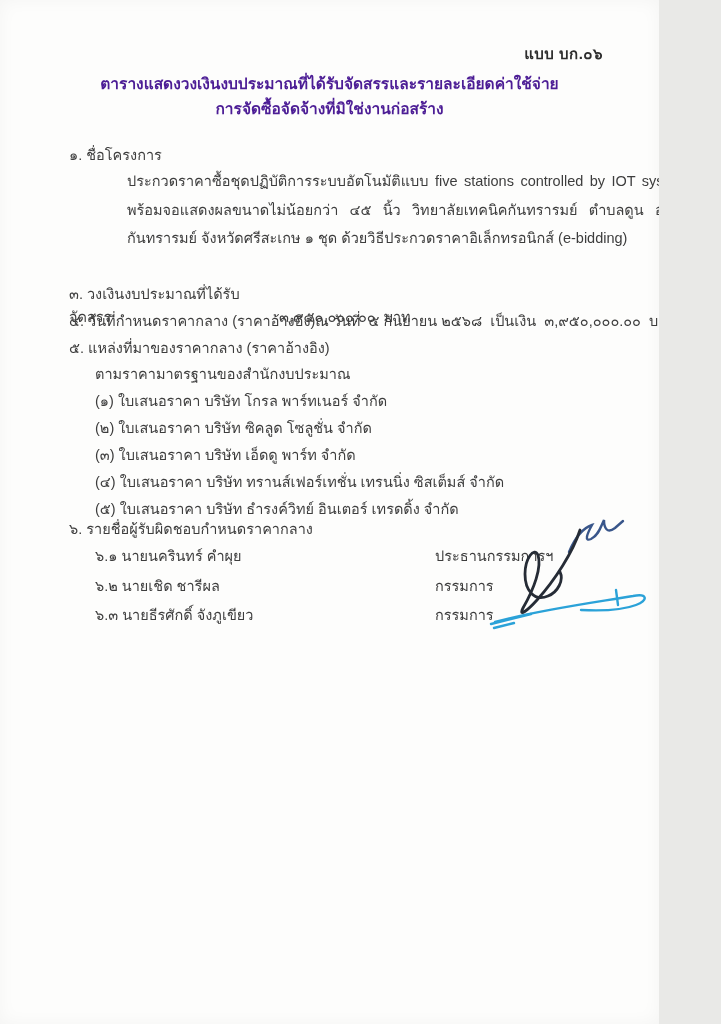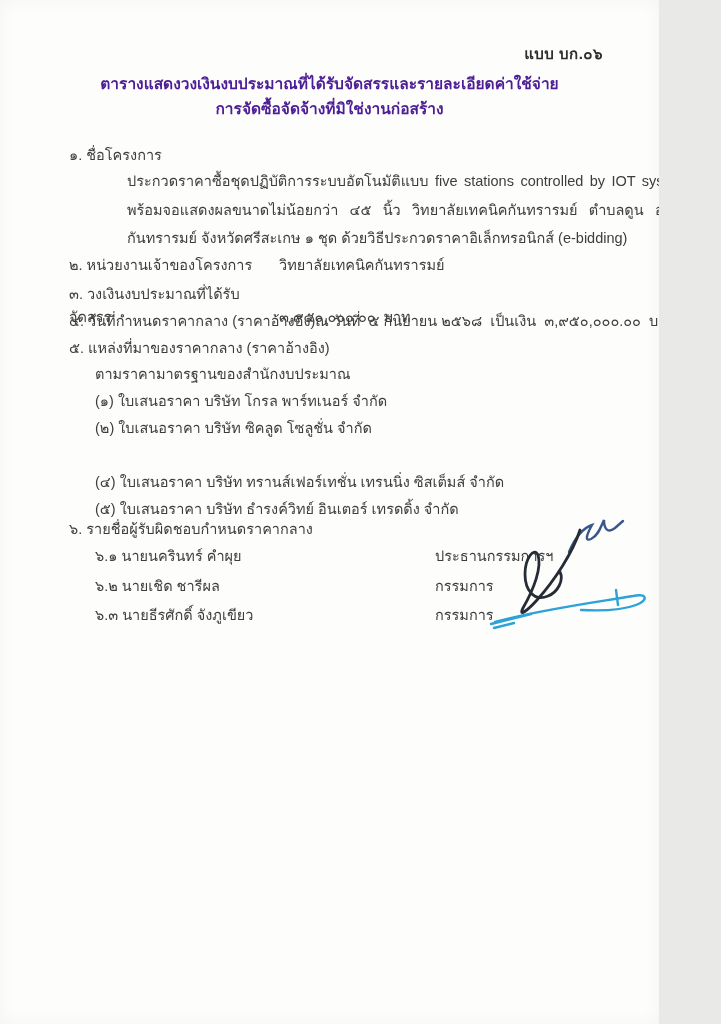--- a/index.html
+++ b/index.html
@@ -52,36 +52,34 @@
   <div class="form-code">แบบ บก.๐๖</div>
 
   <div class="doc-title">
     <div>ตารางแสดงวงเงินงบประมาณที่ได้รับจัดสรรและรายละเอียดค่าใช้จ่าย</div>
     <div>การจัดซื้อจัดจ้างที่มิใช่งานก่อสร้าง</div>
   </div>
 
   <div class="abs h-left" style="top:143px">๑. ชื่อโครงการ</div>
   <div class="abs para" style="top:167px">ประกวดราคาซื้อชุดปฏิบัติการระบบอัตโนมัติแบบ five stations controlled by IOT systems พร้อมจอแสดงผลขนาดไม่น้อยกว่า ๔๕ นิ้ว วิทยาลัยเทคนิคกันทรารมย์ ตำบลดูน อำเภอกันทรารมย์ จังหวัดศรีสะเกษ ๑ ชุด ด้วยวิธีประกวดราคาอิเล็กทรอนิกส์ (e-bidding)</div>
 
-  <div class="abs h-left" style="top:253px">
-    <span class="pair-label">๒. หน่วยงานเจ้าของโครงการ</span><span class="val">วิทยาลัยเทคนิคกันทรารมย์</span>
-  </div>
 
   <div class="abs h-left" style="top:282px">
     <span class="pair-label">๓. วงเงินงบประมาณที่ได้รับจัดสรร</span><span class="val">๓,๙๕๐,๐๐๐.๐๐  บาท</span>
   </div>
 
   <div class="abs h-left" style="top:309px; white-space:nowrap">
     <span>๔. วันที่กำหนดราคากลาง (ราคาอ้างอิง)</span><span class="inline-val">ณ วันที่  ๕ กันยายน ๒๕๖๘  เป็นเงิน  ๓,๙๕๐,๐๐๐.๐๐  บาท</span>
   </div>
 
   <div class="abs h-left" style="top:336px">๕. แหล่งที่มาของราคากลาง (ราคาอ้างอิง)</div>
   <div class="abs indent" style="top:362px">ตามราคามาตรฐานของสำนักงบประมาณ</div>
   <div class="abs indent" style="top:389px">(๑) ใบเสนอราคา บริษัท โกรล พาร์ทเนอร์ จำกัด</div>
   <div class="abs indent" style="top:416px">(๒) ใบเสนอราคา บริษัท ซิคลูด โซลูชั่น จำกัด</div>
+  <div class="abs indent" style="top:443px">(๓) ใบเสนอราคา บริษัท เอ็ดดู พาร์ท จำกัด</div>
   <div class="abs indent" style="top:470px">(๔) ใบเสนอราคา บริษัท ทรานส์เฟอร์เทชั่น เทรนนิ่ง ซิสเต็มส์ จำกัด</div>
   <div class="abs indent" style="top:497px">(๕) ใบเสนอราคา บริษัท ธำรงค์วิทย์ อินเตอร์ เทรดดิ้ง จำกัด</div>
 
   <div class="abs h-left" style="top:517px">๖. รายชื่อผู้รับผิดชอบกำหนดราคากลาง</div>
 
   <div class="abs member-row" style="top:544px">
     <span class="member-name">๖.๑ นายนครินทร์ คำผุย</span><span class="member-role">ประธานกรรมการฯ</span>
   </div>
   <div class="abs member-row" style="top:574px">
     <span class="member-name">๖.๒ นายเชิด ชารีผล</span><span class="member-role">กรรมการ</span>

